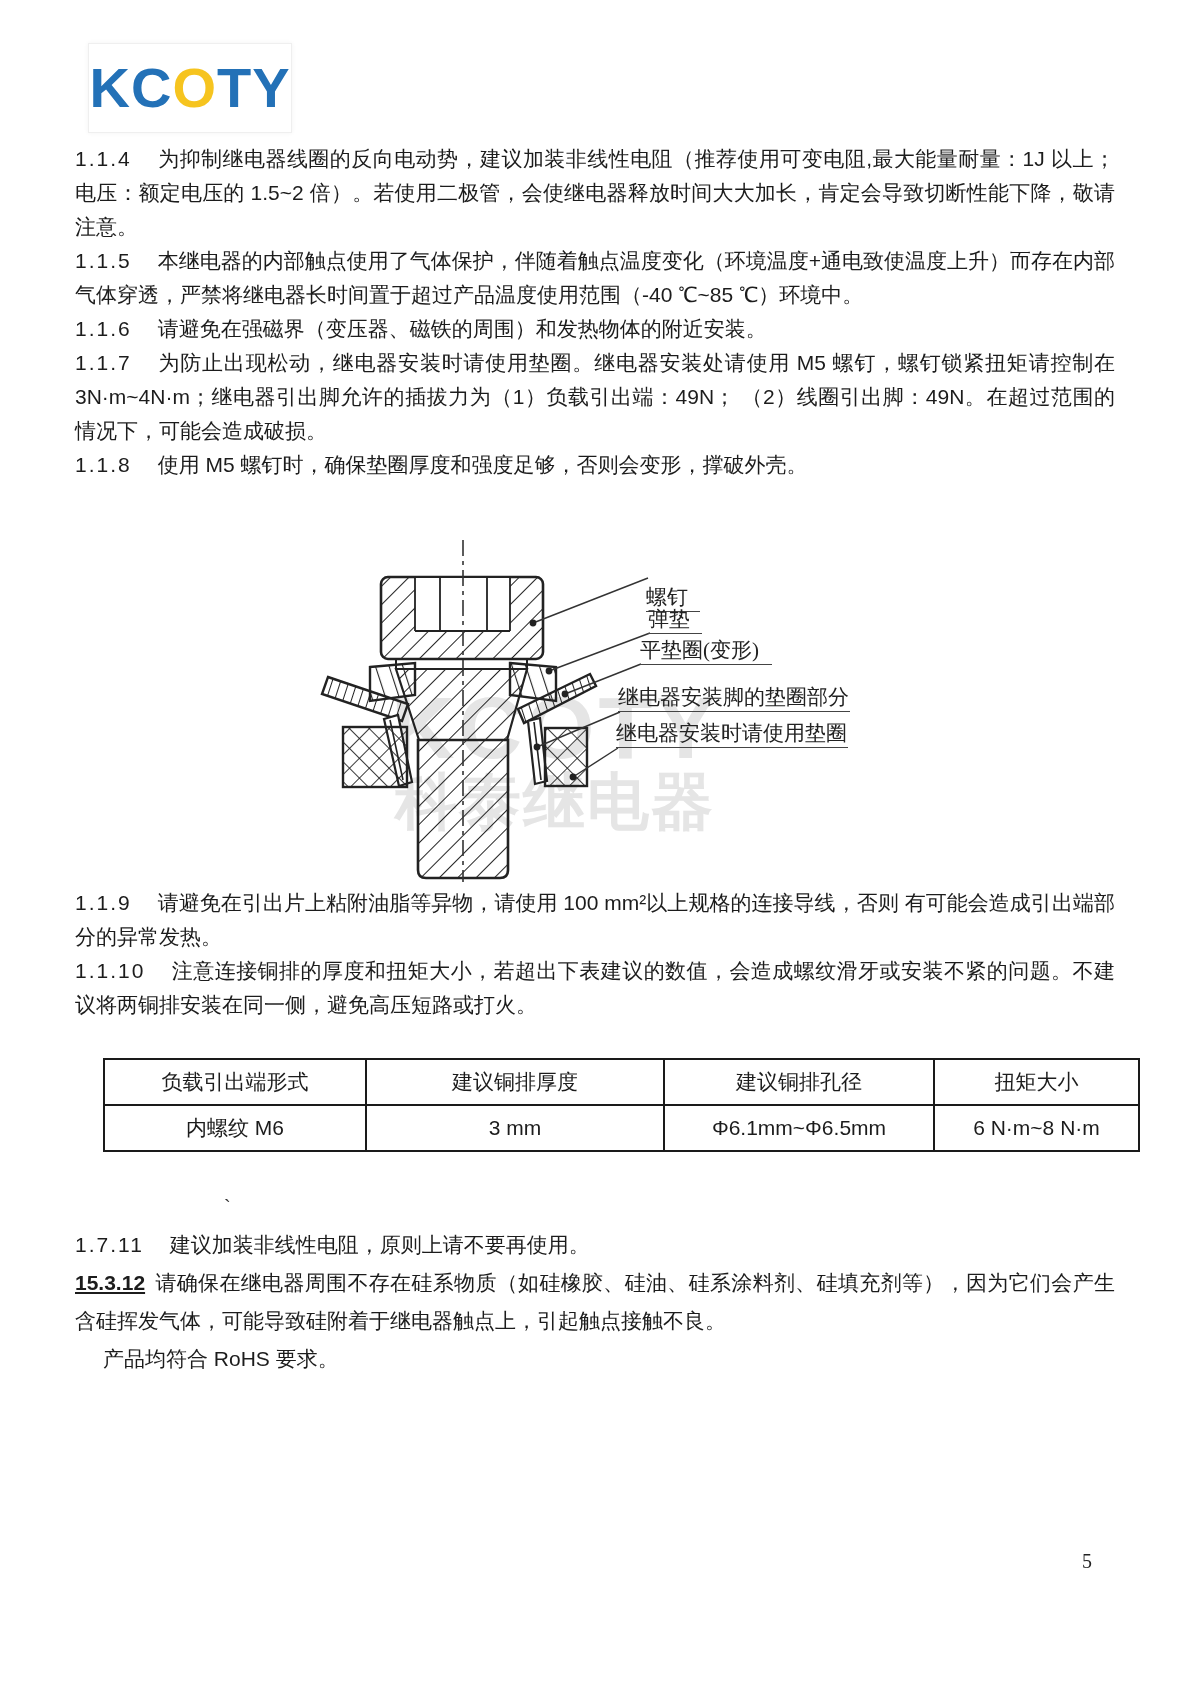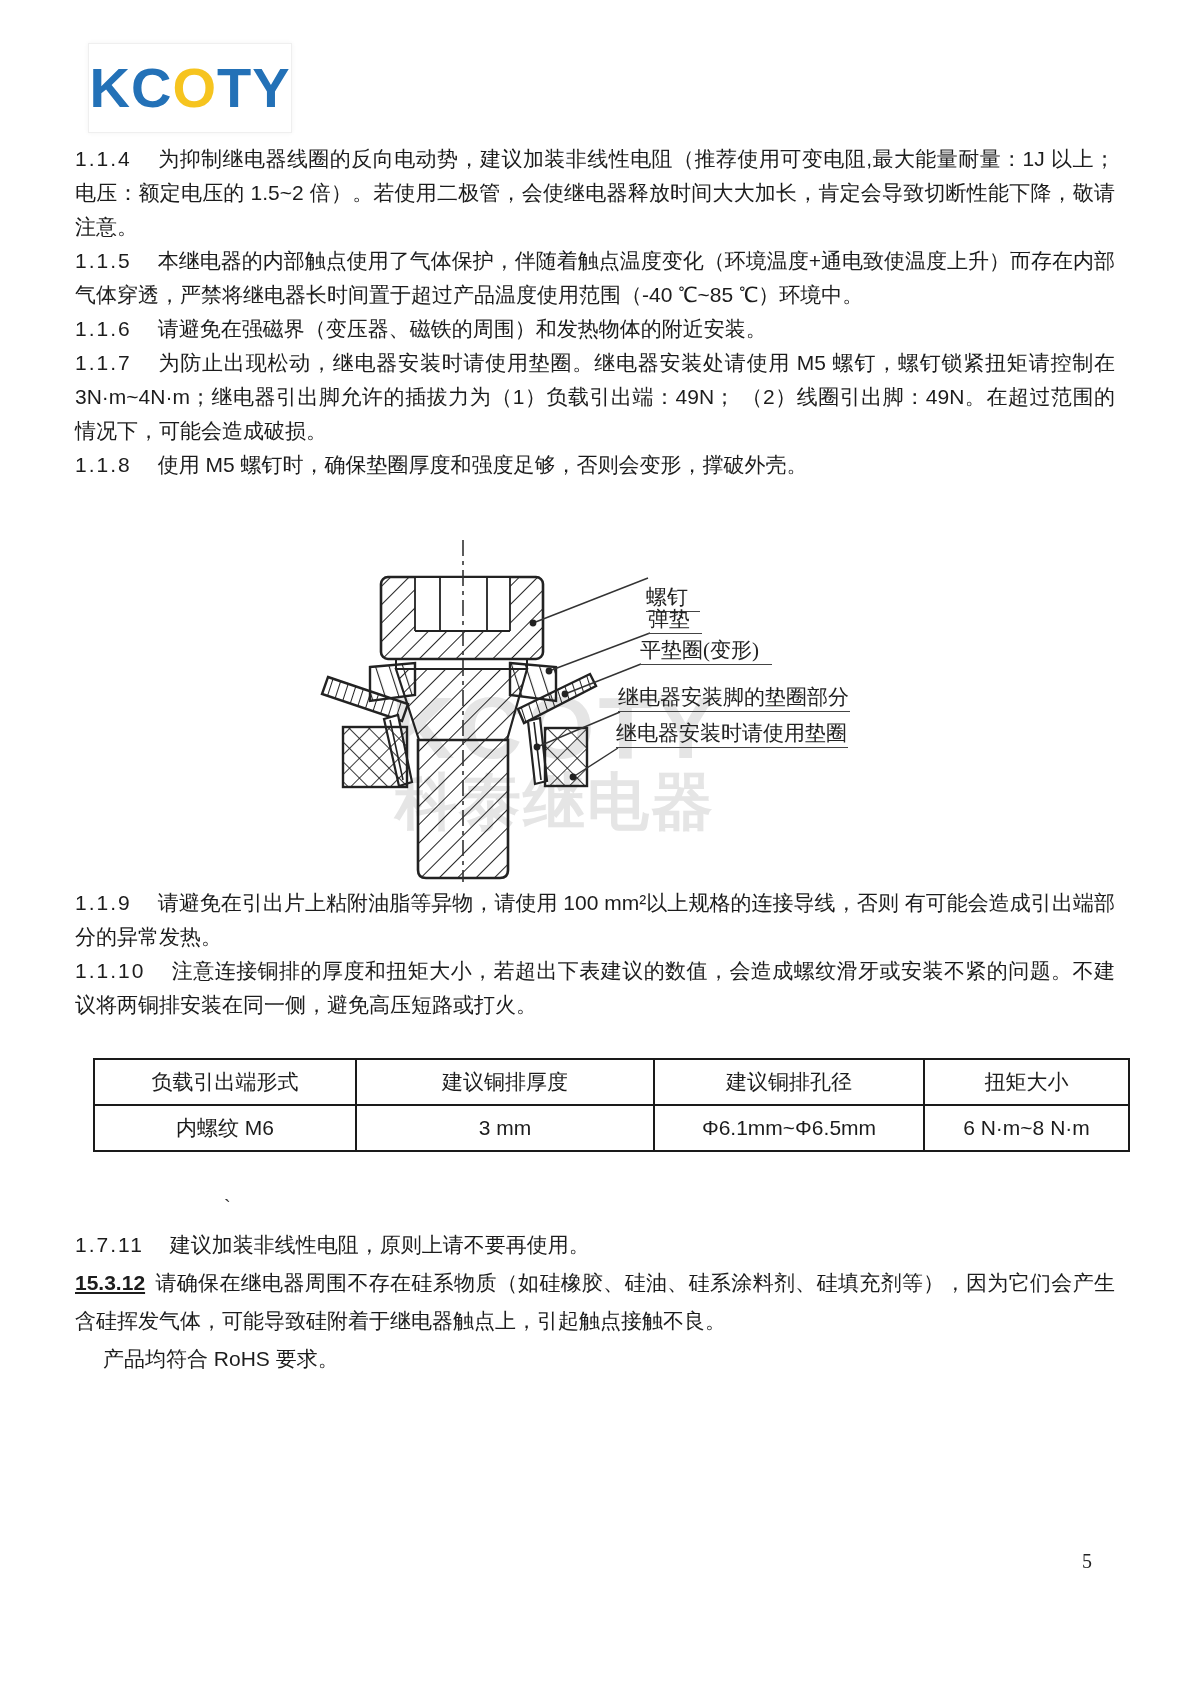--- a/index.html
+++ b/index.html
@@ -44,21 +44,21 @@
     font-size:21px;color:#222;border-bottom:1.5px solid #444;
     padding-bottom:3px;line-height:22px;white-space:nowrap;
   }
   #dlabel-0{left:646px;top:554px;width:54px;margin-top:32px;}
   #dlabel-1{left:648px;top:608px;width:54px;}
   #dlabel-2{left:640px;top:639px;width:132px;}
   #dlabel-3{left:618px;top:686px;width:232px;}
   #dlabel-4{left:616px;top:722px;width:232px;}
   
   .spec-table{
-    position:absolute;left:93px;top:1058px;border-collapse:collapse;z-index:2;
+    position:absolute;left:103px;top:1058px;border-collapse:collapse;z-index:2;
     font-size:21px;color:#1c1c1c;background:#fff;
   }
   .spec-table td{
     border:2px solid #1a1a1a;text-align:center;vertical-align:middle;
     height:44px;padding:0 6px;
   }
   .col0{width:248px;} .col1{width:284px;} .col2{width:256px;} .col3{width:191px;margin-top:23px;}
   
   .page-number{
     position:absolute;left:1082px;top:1550px;font-family:"Liberation Serif",serif;

